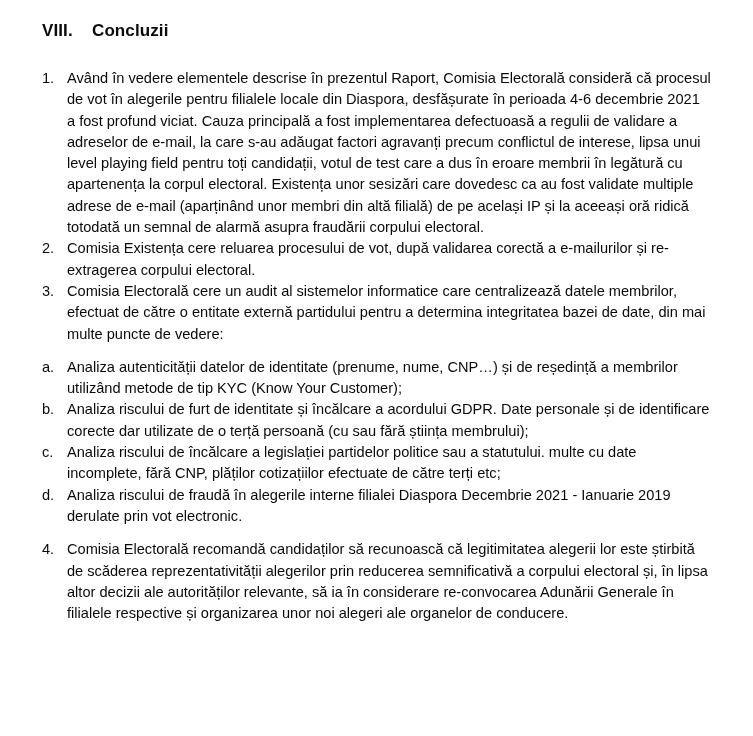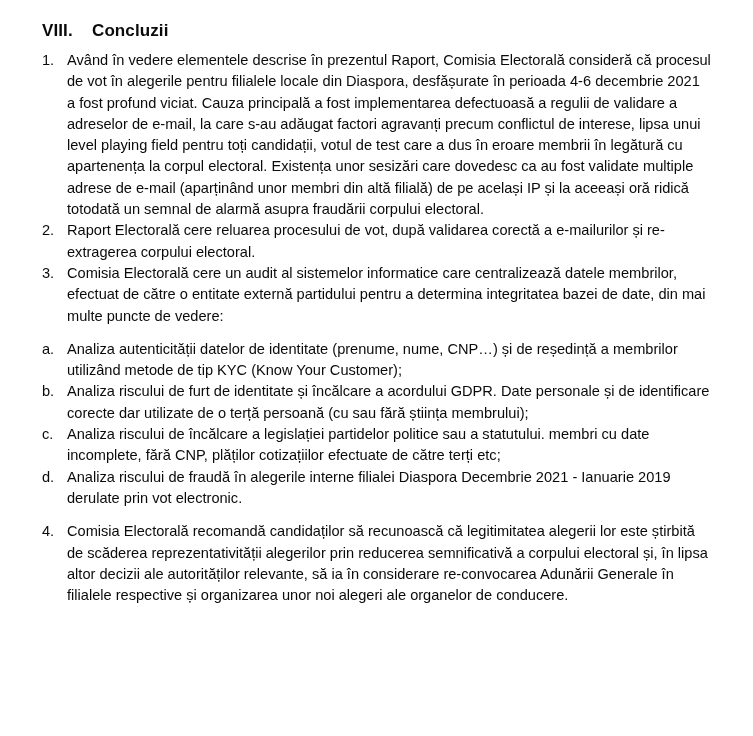--- a/index.html
+++ b/index.html
@@ -15,21 +15,21 @@
     height: 736px;
     background: #ffffff;
     box-sizing: border-box;
     padding: 21px 42px 0 42px;
     overflow: hidden;
   }
   .heading {
     font-weight: bold;
     font-size: 17px;
     line-height: 20px;
-    margin-bottom: 9px;
+    margin-bottom: 27px;
     letter-spacing: 0.1px;
   }
   .heading-num {
     display: inline-block;
     width: 50px;
   }
   .list {
     font-size: 14.6px;
     line-height: 21.3px;
   }
@@ -59,37 +59,37 @@
   <div class="heading">
     <span class="heading-num">VIII.</span><span class="heading-title">Concluzii</span>
   </div>
   <div class="list" id="list">
       <div class="item">
         <span class="marker">1.</span>
         <div class="text"><span>Având în vedere elementele descrise în prezentul Raport, Comisia Electorală consideră că </span><span class="b">procesul de vot în alegerile pentru filialele locale din Diaspora, desfășurate în perioada 4-6 decembrie 2021 a fost profund viciat</span><span>. Cauza principală a fost implementarea defectuoasă a regulii de validare a adreselor de e-mail, la care s-au adăugat factori agravanți precum conflictul de interese, lipsa unui level playing field pentru toți candidații, votul de test care a dus în eroare membrii în legătură cu apartenența la corpul electoral. Existența unor sesizări care dovedesc ca au fost validate multiple adrese de e-mail (aparținând unor membri din altă filială) de pe același IP și la aceeași oră </span><span class="b">ridică totodată un semnal de alarmă asupra fraudării corpului electoral.</span></div>
       </div>
       <div class="item">
         <span class="marker">2.</span>
-        <div class="text"><span>Raport Electorală cere </span><span class="b">reluarea procesului de vot, după validarea corectă a e-mailurilor și re-extragerea corpului electoral.</span></div>
+        <div class="text"><span>Comisia Existența cere </span><span class="b">reluarea procesului de vot, după validarea corectă a e-mailurilor și re-extragerea corpului electoral.</span></div>
       </div>
       <div class="item">
         <span class="marker">3.</span>
         <div class="text"><span>Comisia Electorală cere un audit al sistemelor informatice care centralizează datele membrilor, efectuat de către o entitate externă partidului pentru a determina integritatea bazei de date, din mai multe puncte de vedere:</span></div>
       </div>
       <div class="item gap-before">
         <span class="marker">a.</span>
         <div class="text"><span>Analiza autenticității datelor de identitate (prenume, nume, CNP…) și de reședință a membrilor utilizând metode de tip KYC (Know Your Customer);</span></div>
       </div>
       <div class="item">
         <span class="marker">b.</span>
         <div class="text"><span>Analiza riscului de furt de identitate și încălcare a acordului GDPR. Date personale și de identificare corecte dar utilizate de o terță persoană (cu sau fără știința membrului);</span></div>
       </div>
       <div class="item">
         <span class="marker">c.</span>
-        <div class="text"><span>Analiza riscului de încălcare a legislației partidelor politice sau a statutului. membri cu date incomplete, fără CNP, plăților cotizațiilor efectuate de către terți etc;</span></div>
+        <div class="text"><span>Analiza riscului de încălcare a legislației partidelor politice sau a statutului. multe cu date incomplete, fără CNP, plăților cotizațiilor efectuate de către terți etc;</span></div>
       </div>
       <div class="item">
         <span class="marker">d.</span>
         <div class="text"><span>Analiza riscului de fraudă în alegerile interne filialei Diaspora Decembrie 2021 - Ianuarie 2019 derulate prin vot electronic.</span></div>
       </div>
       <div class="item gap-before">
         <span class="marker">4.</span>
         <div class="text"><span>Comisia Electorală recomandă candidaților să recunoască că legitimitatea alegerii lor este știrbită de scăderea reprezentativității alegerilor prin reducerea semnificativă a corpului electoral și, în lipsa altor decizii ale autorităților relevante, să ia în considerare re-convocarea Adunării Generale în filialele respective și organizarea unor noi alegeri ale organelor de conducere.</span></div>
       </div>
     </div>

